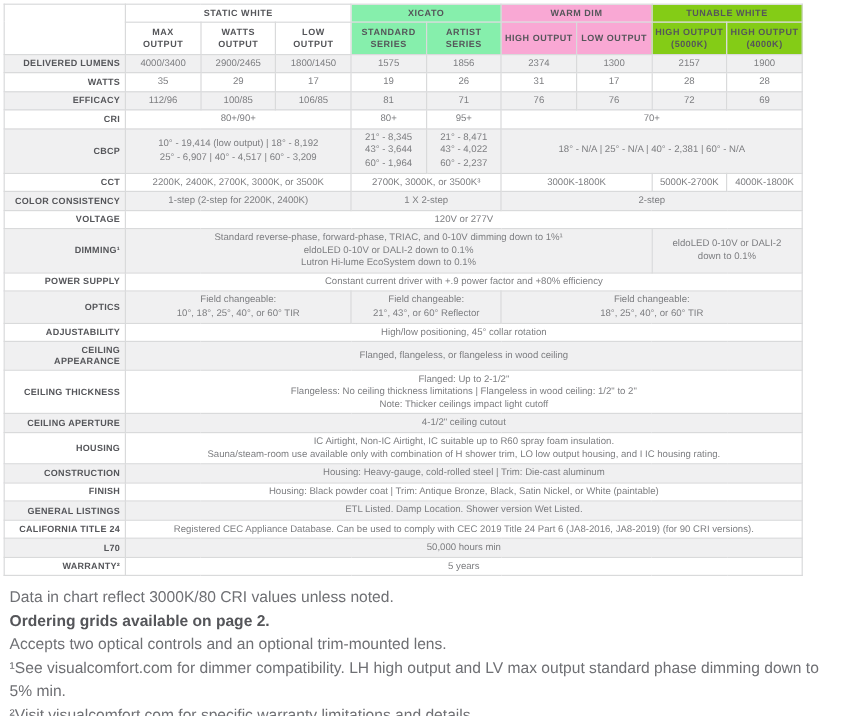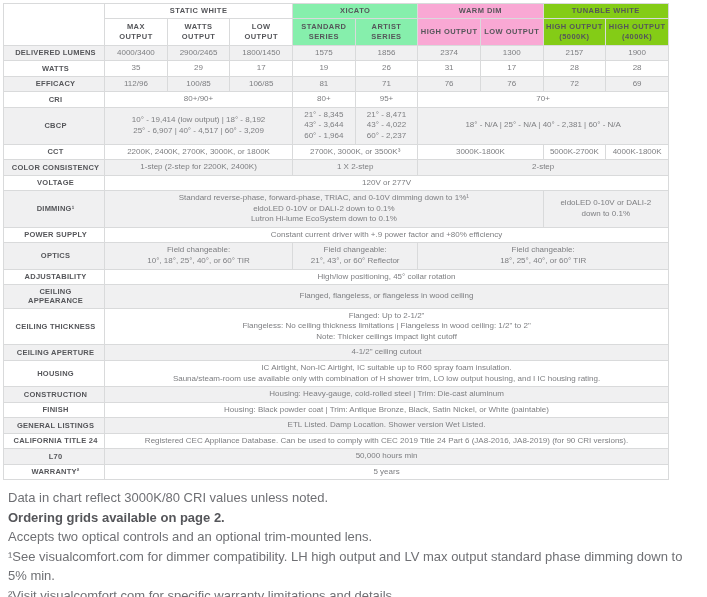--- a/index.html
+++ b/index.html
@@ -18,21 +18,21 @@
     letter-spacing:.45px; text-align:center; padding:2px 1px; line-height:1.3;
   }
   thead tr.grprow th { height:14px; }
   thead tr.subrow th { height:27px; }
   th.blank, th.static { background:#ffffff; }
   th.xicato  { background:#86efac; }
   th.warmdim { background:#f9a8d4; }
   th.tunable { background:#84cc16; }
   tbody th.rowlabel {
     font-size:7.5px; font-weight:bold; color:#55565a; letter-spacing:.25px;
-    text-align:center; padding:2px 4px 2px 7px; line-height:1.25;
+    text-align:right; padding:2px 4px 2px 7px; line-height:1.25;
   }
   tbody td {
     font-size:8px; color:#7d7e81; text-align:center;
     padding:2px 4px; line-height:1.32; height:15px;
   }
   tbody tr.shade { background:#f0f0f1; }
   .footnotes {
     margin:8px 0 0 5px; font-size:13px; color:#6f7074; line-height:1.5;
   }
   .footnotes .bold { font-weight:bold; color:#55565a; }
@@ -221,21 +221,21 @@
             <div>43° - 4,022</div>
             <div>60° - 2,237</div>
           </td>
           <td colspan="4">
             <div>18° - N/A  |  25° - N/A  |  40° - 2,381  |  60° - N/A</div>
           </td>
         </tr>
         <tr>
           <th class="rowlabel">CCT</th>
           <td colspan="3">
-            <div>2200K, 2400K, 2700K, 3000K, or 1800K</div>
+            <div>2200K, 2400K, 2700K, 3000K, or 3500K</div>
           </td>
           <td colspan="2">
             <div>2700K, 3000K, or 3500K³</div>
           </td>
           <td colspan="2">
             <div>3000K-1800K</div>
           </td>
           <td colspan="1">
             <div>5000K-2700K</div>
           </td>

